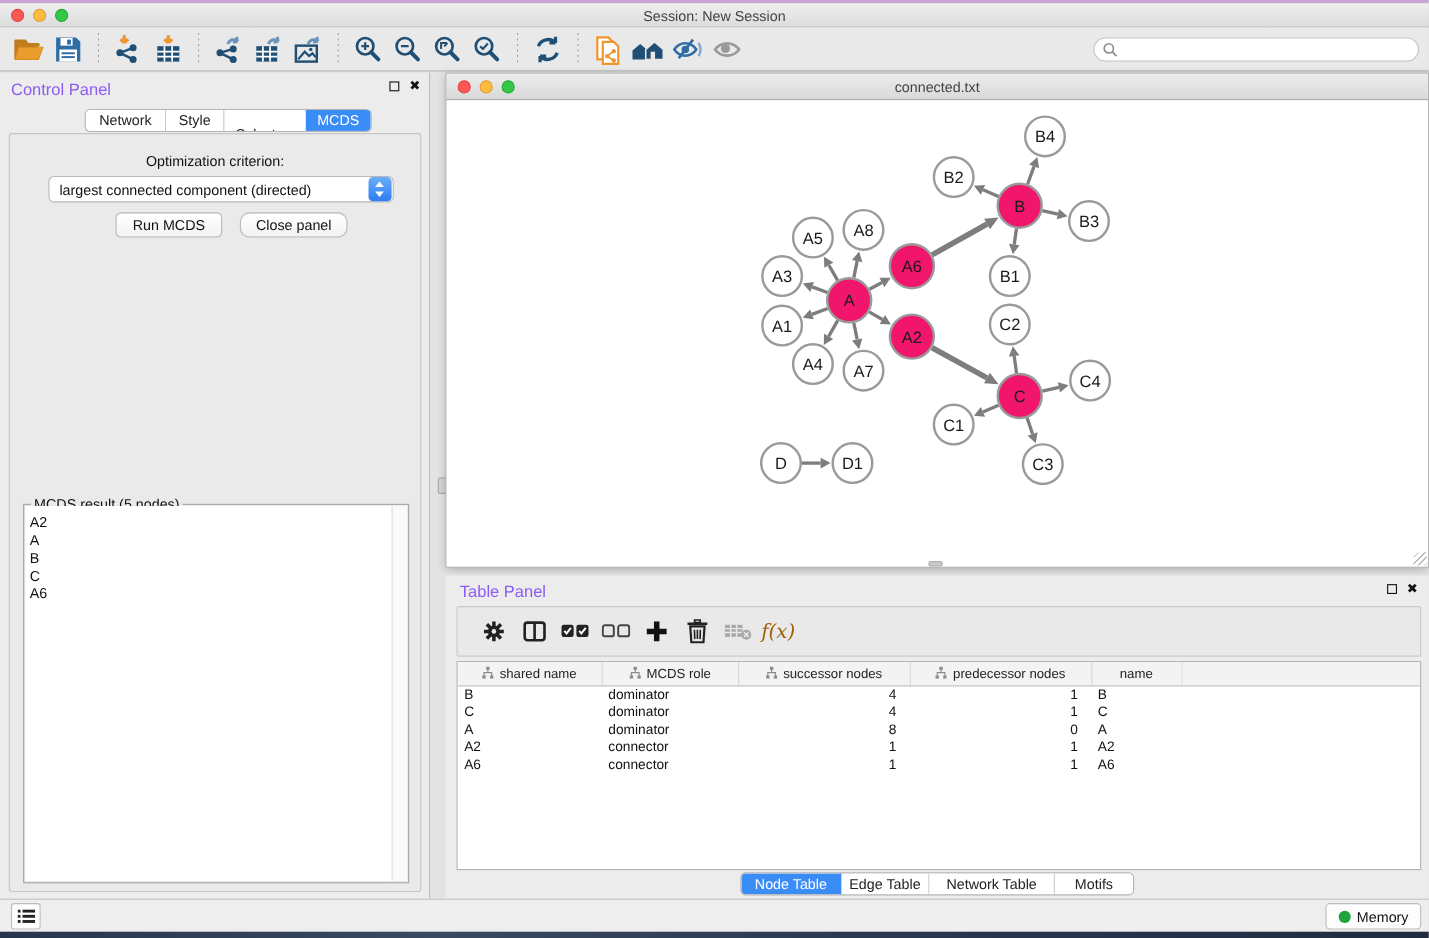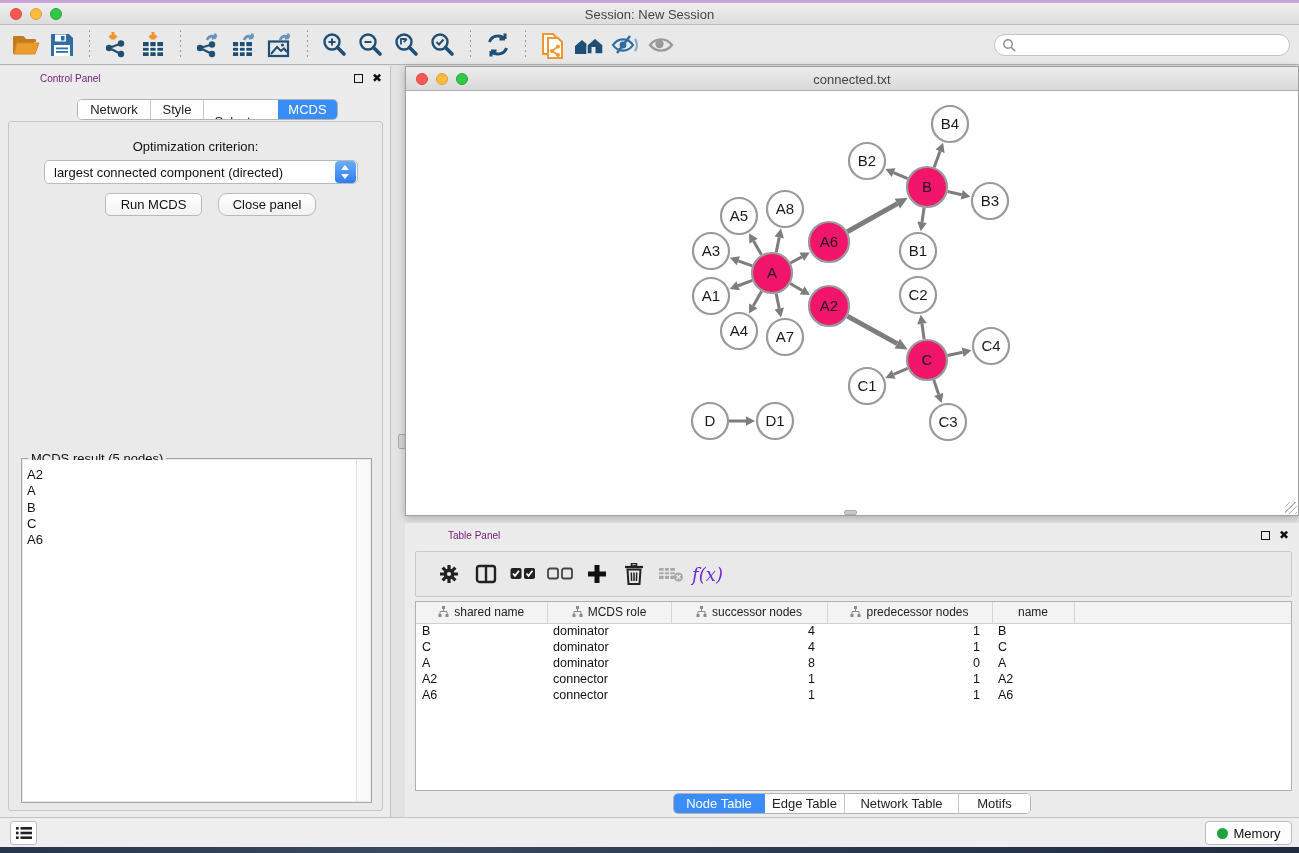--- a/index.html
+++ b/index.html
@@ -31,21 +31,21 @@
   .search-wrap input { border:none; outline:none; flex:1; font-size:13px; background:transparent;
     font-family:"Liberation Sans",sans-serif; }
 
   
   .workspace { position:absolute; left:0; top:63px; width:1299px; height:751px; background:#e3e3e3; }
 
   
   .cpanel { position:absolute; left:0; top:0; width:391px; height:751px; background:#ececec;
     border-right:1px solid #bfbfbf; }
   .panel-head { position:absolute; left:0; top:0; width:100%; height:26px; }
-  .panel-title { position:absolute; left:10px; top:7px; font-size:10px; color:#701a75;margin-left:30px; }
+  .panel-title { position:absolute; left:10px; top:7px; font-size:15px; color:#8b5cf6; }
   .panel-ctrls { position:absolute; right:8px; top:7px; display:flex; gap:9px; align-items:center; }
   .float-box { width:9px; height:9px; border:1.5px solid #111; display:inline-block; }
   .close-x { font-size:12px; font-weight:bold; color:#111; line-height:10px; }
 
   .seg { position:absolute; display:flex; border:1px solid #b3b3b3; border-radius:5px;
     overflow:hidden; background:#fff; height:21px; }
   .seg > div { font-size:13px; color:#222; display:flex; align-items:center; justify-content:center;
     border-right:1px solid #c6c6c6; background:#fff; }
   .seg > div:last-child { border-right:none; }
   .seg > div.on { background:#3a8cf7; color:#fff; border-right-color:#3a8cf7; }
@@ -91,21 +91,21 @@
   .hscroll-nub { position:absolute; left:438px; bottom:0; width:13px; height:5px; background:#c9c9c9;
     border:1px solid #adadad; border-radius:2px; }
   .vscroll-nub { position:absolute; left:398px; top:368px; width:8px; height:15px; background:#d6d6d6;
     border:1px solid #a8a8a8; border-radius:2px; }
 
   
   .tpanel { position:absolute; left:405px; top:457px; width:894px; height:294px; background:#ececec; }
   .tp-toolbar { position:absolute; left:10px; top:28px; width:877px; height:46px; background:#e9e9e9;
     border:1px solid #c9c9c9; border-radius:2px; display:flex; align-items:center; padding-left:14px; }
   .tp-toolbar .tbtn { width:37px; }
-  .fx { font-family:"DejaVu Serif","Liberation Serif",serif; font-style:italic; font-size:18px; color:#6d28d9; }
+  .fx { font-family:"DejaVu Serif","Liberation Serif",serif; font-style:italic; font-size:18px; color:#a16207; }
 
   .dtable { position:absolute; left:10px; top:78px; width:877px; height:190px; background:#fff;
     border:1px solid #b0b0b0; overflow:hidden; }
   .dtable table { border-collapse:collapse; width:100%; table-layout:fixed; }
   .dtable th { height:21px; background:#f3f3f3; border-bottom:1px solid #cfcfcf;
     border-right:1px solid #d5d5d5; font-size:12px; font-weight:normal; color:#222;
     text-align:center; overflow:hidden; white-space:nowrap; }
   .dtable th:last-child { border-right:none; }
   .dtable th .hicon { display:inline-block; vertical-align:-1px; margin-right:5px; }
   .dtable td { height:16px; font-size:12.5px; color:#111; padding:0 6px; white-space:nowrap; overflow:hidden; }

